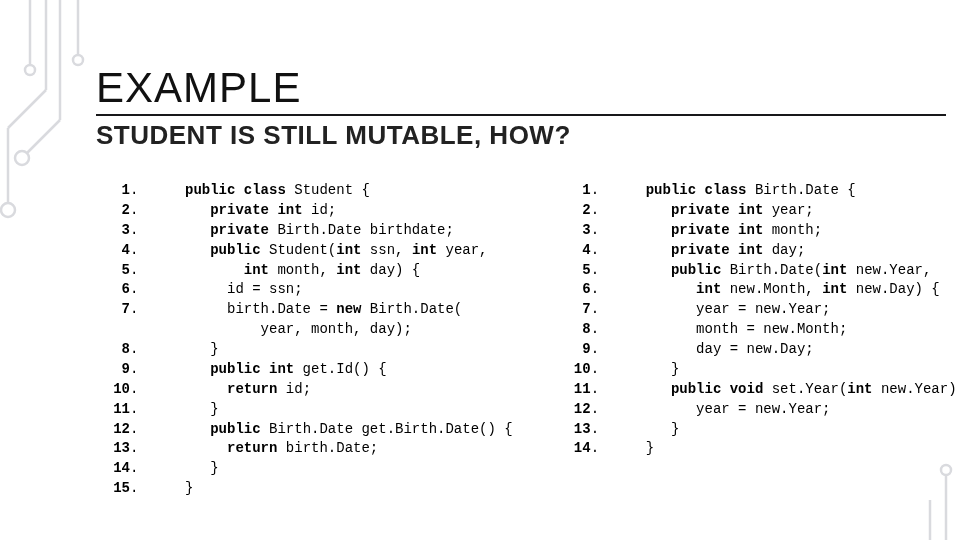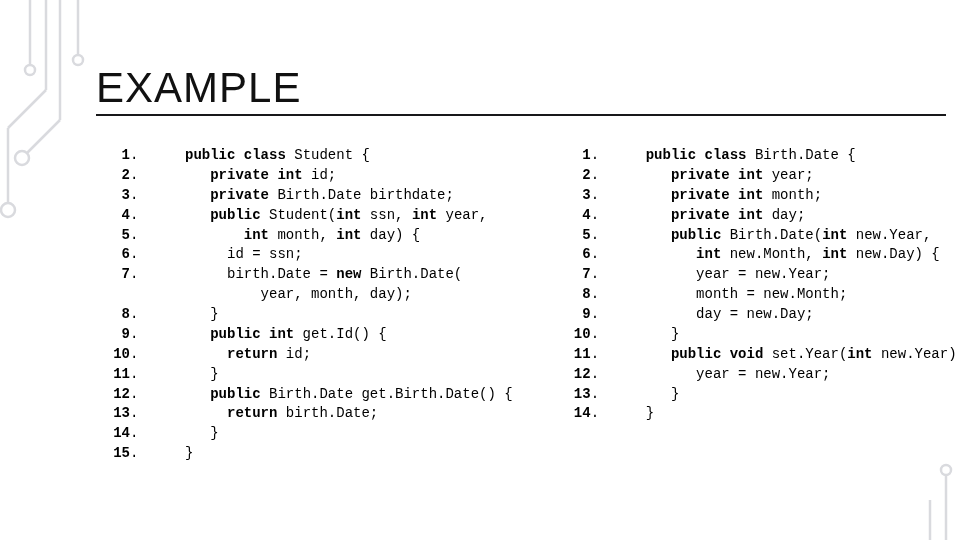--- a/index.html
+++ b/index.html
@@ -34,18 +34,19 @@
   <line x1="30" y1="-20" x2="30" y2="70"></line>
   <circle class="node" cx="30" cy="70" r="5"></circle>
   <line x1="930" y1="560" x2="930" y2="500"></line>
   <line x1="946" y1="560" x2="946" y2="470"></line>
   <circle class="node" cx="946" cy="470" r="5"></circle>
 </svg>
 
 <div class="slide">
   <h1 class="title">EXAMPLE</h1>
   <div class="rule"></div>
+  <h2 class="subtitle">STUDENT IS STILL MUTABLE, HOW?</h2>
 
   <div class="cols">
     <div class="code" id="code-left"><div class="row"><span class="ln">1</span><span class="dot">. </span><span class="body"><span class="kw">public class</span> Student {</span></div><div class="row"><span class="ln">2</span><span class="dot">. </span><span class="body"><span class="kw">   private int</span> id;</span></div><div class="row"><span class="ln">3</span><span class="dot">. </span><span class="body"><span class="kw">   private</span> Birth.Date birthdate;</span></div><div class="row"><span class="ln">4</span><span class="dot">. </span><span class="body"><span class="kw">   public</span> Student(<span class="kw">int</span> ssn, <span class="kw">int</span> year,</span></div><div class="row"><span class="ln">5</span><span class="dot">. </span><span class="body"><span class="kw">       int</span> month, <span class="kw">int</span> day) {</span></div><div class="row"><span class="ln">6</span><span class="dot">. </span><span class="body">     id = ssn;</span></div><div class="row"><span class="ln">7</span><span class="dot">. </span><span class="body">     birth.Date = <span class="kw">new</span> Birth.Date(</span></div><div class="row"><span class="ln"></span><span class="dot">  </span><span class="body">         year, month, day);</span></div><div class="row"><span class="ln">8</span><span class="dot">. </span><span class="body">   }</span></div><div class="row"><span class="ln">9</span><span class="dot">. </span><span class="body"><span class="kw">   public int</span> get.Id() {</span></div><div class="row"><span class="ln">10</span><span class="dot">. </span><span class="body"><span class="kw">     return</span> id;</span></div><div class="row"><span class="ln">11</span><span class="dot">. </span><span class="body">   }</span></div><div class="row"><span class="ln">12</span><span class="dot">. </span><span class="body"><span class="kw">   public</span> Birth.Date get.Birth.Date() {</span></div><div class="row"><span class="ln">13</span><span class="dot">. </span><span class="body"><span class="kw">     return</span> birth.Date;</span></div><div class="row"><span class="ln">14</span><span class="dot">. </span><span class="body">   }</span></div><div class="row"><span class="ln">15</span><span class="dot">. </span><span class="body">}</span></div></div>
     <div class="code" id="code-right"><div class="row"><span class="ln">1</span><span class="dot">. </span><span class="body"><span class="kw">public class</span> Birth.Date {</span></div><div class="row"><span class="ln">2</span><span class="dot">. </span><span class="body"><span class="kw">   private int</span> year;</span></div><div class="row"><span class="ln">3</span><span class="dot">. </span><span class="body"><span class="kw">   private int</span> month;</span></div><div class="row"><span class="ln">4</span><span class="dot">. </span><span class="body"><span class="kw">   private int</span> day;</span></div><div class="row"><span class="ln">5</span><span class="dot">. </span><span class="body"><span class="kw">   public</span> Birth.Date(<span class="kw">int</span> new.Year,</span></div><div class="row"><span class="ln">6</span><span class="dot">. </span><span class="body"><span class="kw">      int</span> new.Month, <span class="kw">int</span> new.Day) {</span></div><div class="row"><span class="ln">7</span><span class="dot">. </span><span class="body">      year = new.Year;</span></div><div class="row"><span class="ln">8</span><span class="dot">. </span><span class="body">      month = new.Month;</span></div><div class="row"><span class="ln">9</span><span class="dot">. </span><span class="body">      day = new.Day;</span></div><div class="row"><span class="ln">10</span><span class="dot">. </span><span class="body">   }</span></div><div class="row"><span class="ln">11</span><span class="dot">. </span><span class="body"><span class="kw">   public void</span> set.Year(<span class="kw">int</span> new.Year) {</span></div><div class="row"><span class="ln">12</span><span class="dot">. </span><span class="body">      year = new.Year;</span></div><div class="row"><span class="ln">13</span><span class="dot">. </span><span class="body">   }</span></div><div class="row"><span class="ln">14</span><span class="dot">. </span><span class="body">}</span></div></div>
   </div>
 </div>
 
 </body></html>

